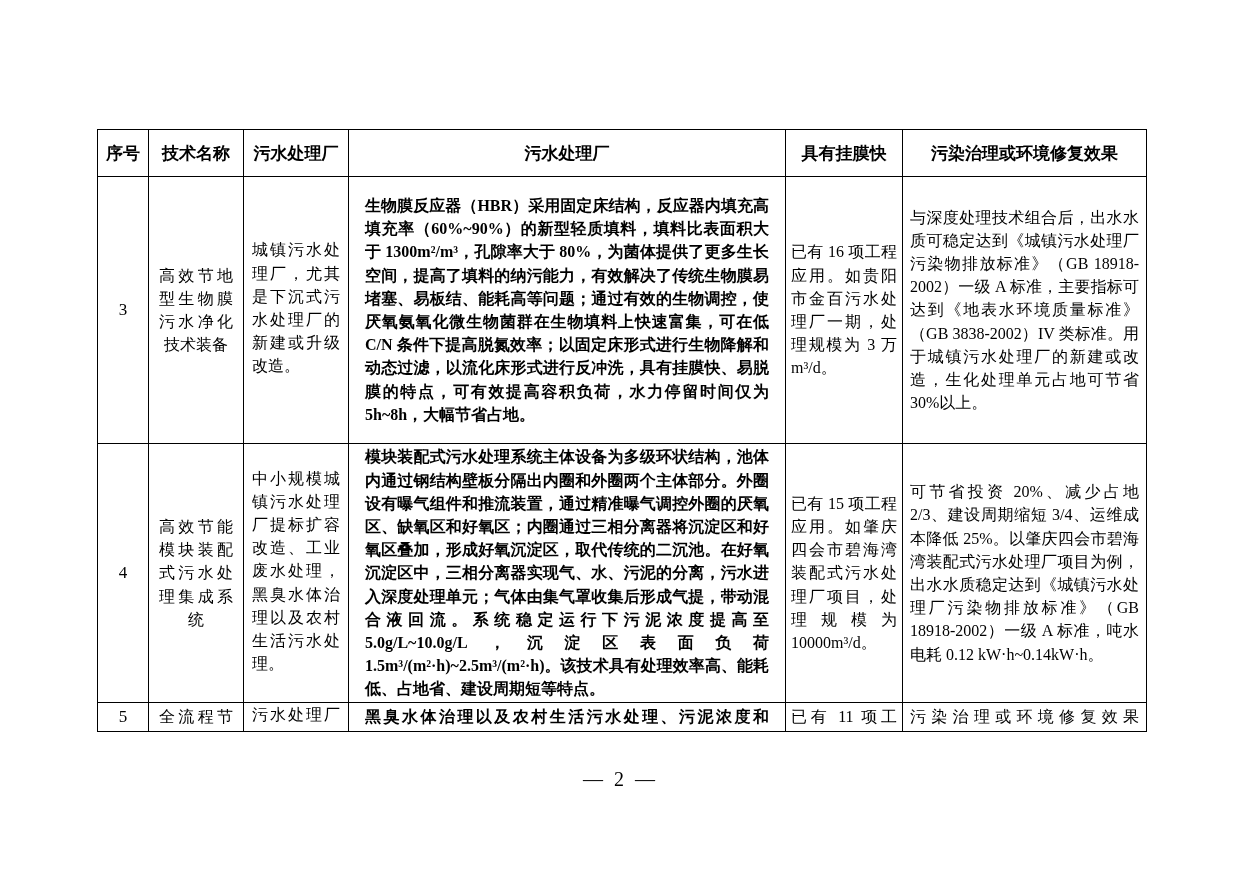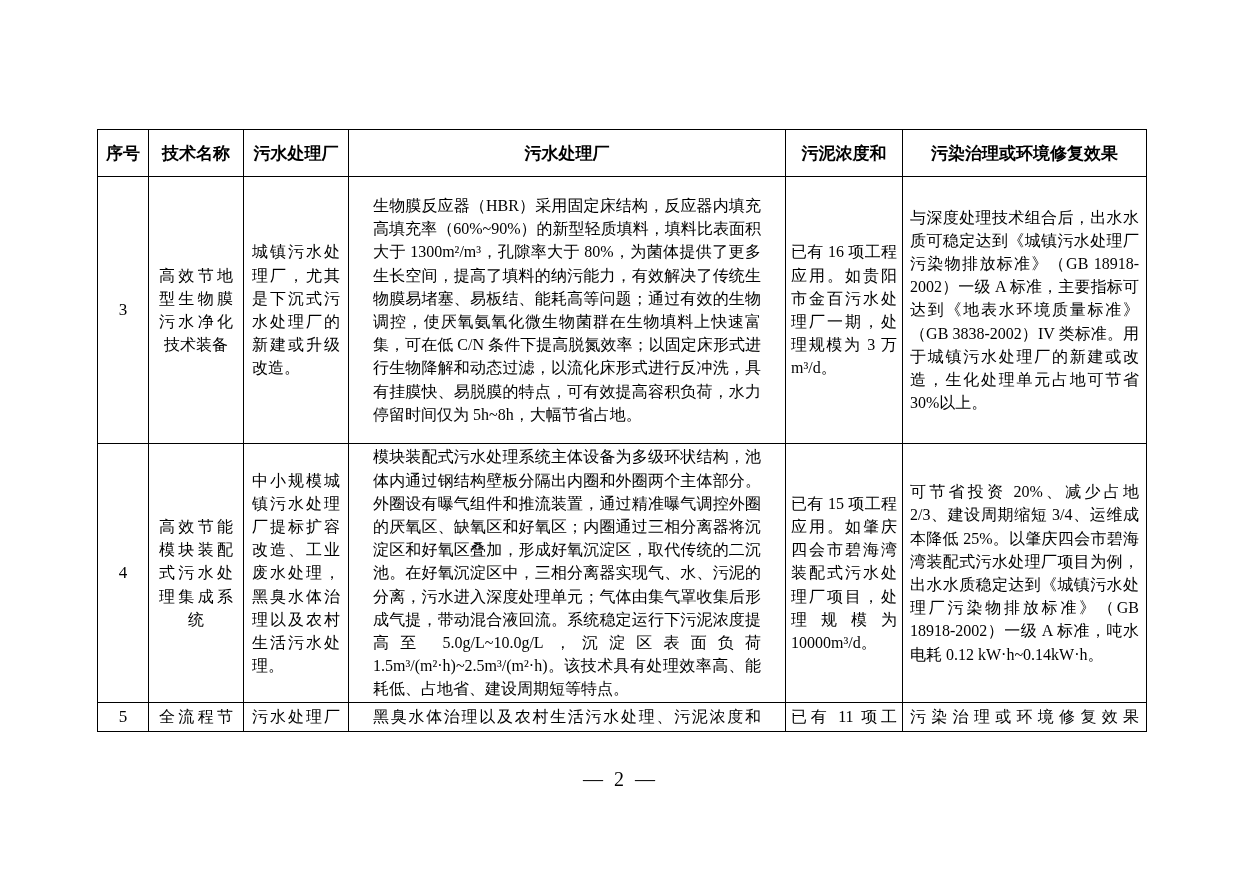--- a/index.html
+++ b/index.html
@@ -48,24 +48,26 @@
   }
   td.c-name {
     text-align: justify;
     text-align-last: center;
     padding: 0 10px;
     margin-top: 32px;
   }
   td.c-scope {
     text-align: justify;
     padding: 0 8px;
+    font-family: Liberation Mono, monospace;
   }
   td.c-desc {
     text-align: justify;
-    padding: 0 24px;
+    padding: 0 16px;
+    font-weight: bold;
   }
   td.c-app {
     text-align: justify;
     padding: 0 5px;
   }
   td.c-effect {
     text-align: justify;
     padding: 0 7px;
   }
   tr.row-3 { height: 267px; }
@@ -102,21 +104,21 @@
     <col style="width:437px">
     <col style="width:117px">
     <col style="width:244px">
   </colgroup>
   <thead>
     <tr>
       <th>序号</th>
       <th>技术名称</th>
       <th>污水处理厂</th>
       <th>污水处理厂</th>
-      <th>污泥浓度和</th>
+      <th>具有挂膜快</th>
       <th>污染治理或环境修复效果</th>
     </tr>
   </thead>
   <tbody>
     <tr class="row-3">
       <td class="c-no">3</td>
       <td class="c-name">高效节地型生物膜污水净化技术装备</td>
       <td class="c-scope">城镇污水处理厂，尤其是下沉式污水处理厂的新建或升级改造。</td>
       <td class="c-desc">生物膜反应器（HBR）采用固定床结构，反应器内填充高填充率（60%~90%）的新型轻质填料，填料比表面积大于 1300m²/m³，孔隙率大于 80%，为菌体提供了更多生长空间，提高了填料的纳污能力，有效解决了传统生物膜易堵塞、易板结、能耗高等问题；通过有效的生物调控，使厌氧氨氧化微生物菌群在生物填料上快速富集，可在低 C/N 条件下提高脱氮效率；以固定床形式进行生物降解和动态过滤，以流化床形式进行反冲洗，具有挂膜快、易脱膜的特点，可有效提高容积负荷，水力停留时间仅为 5h~8h，大幅节省占地。</td>
       <td class="c-app">已有 16 项工程应用。如贵阳市金百污水处理厂一期，处理规模为 3 万 m³/d。</td>

